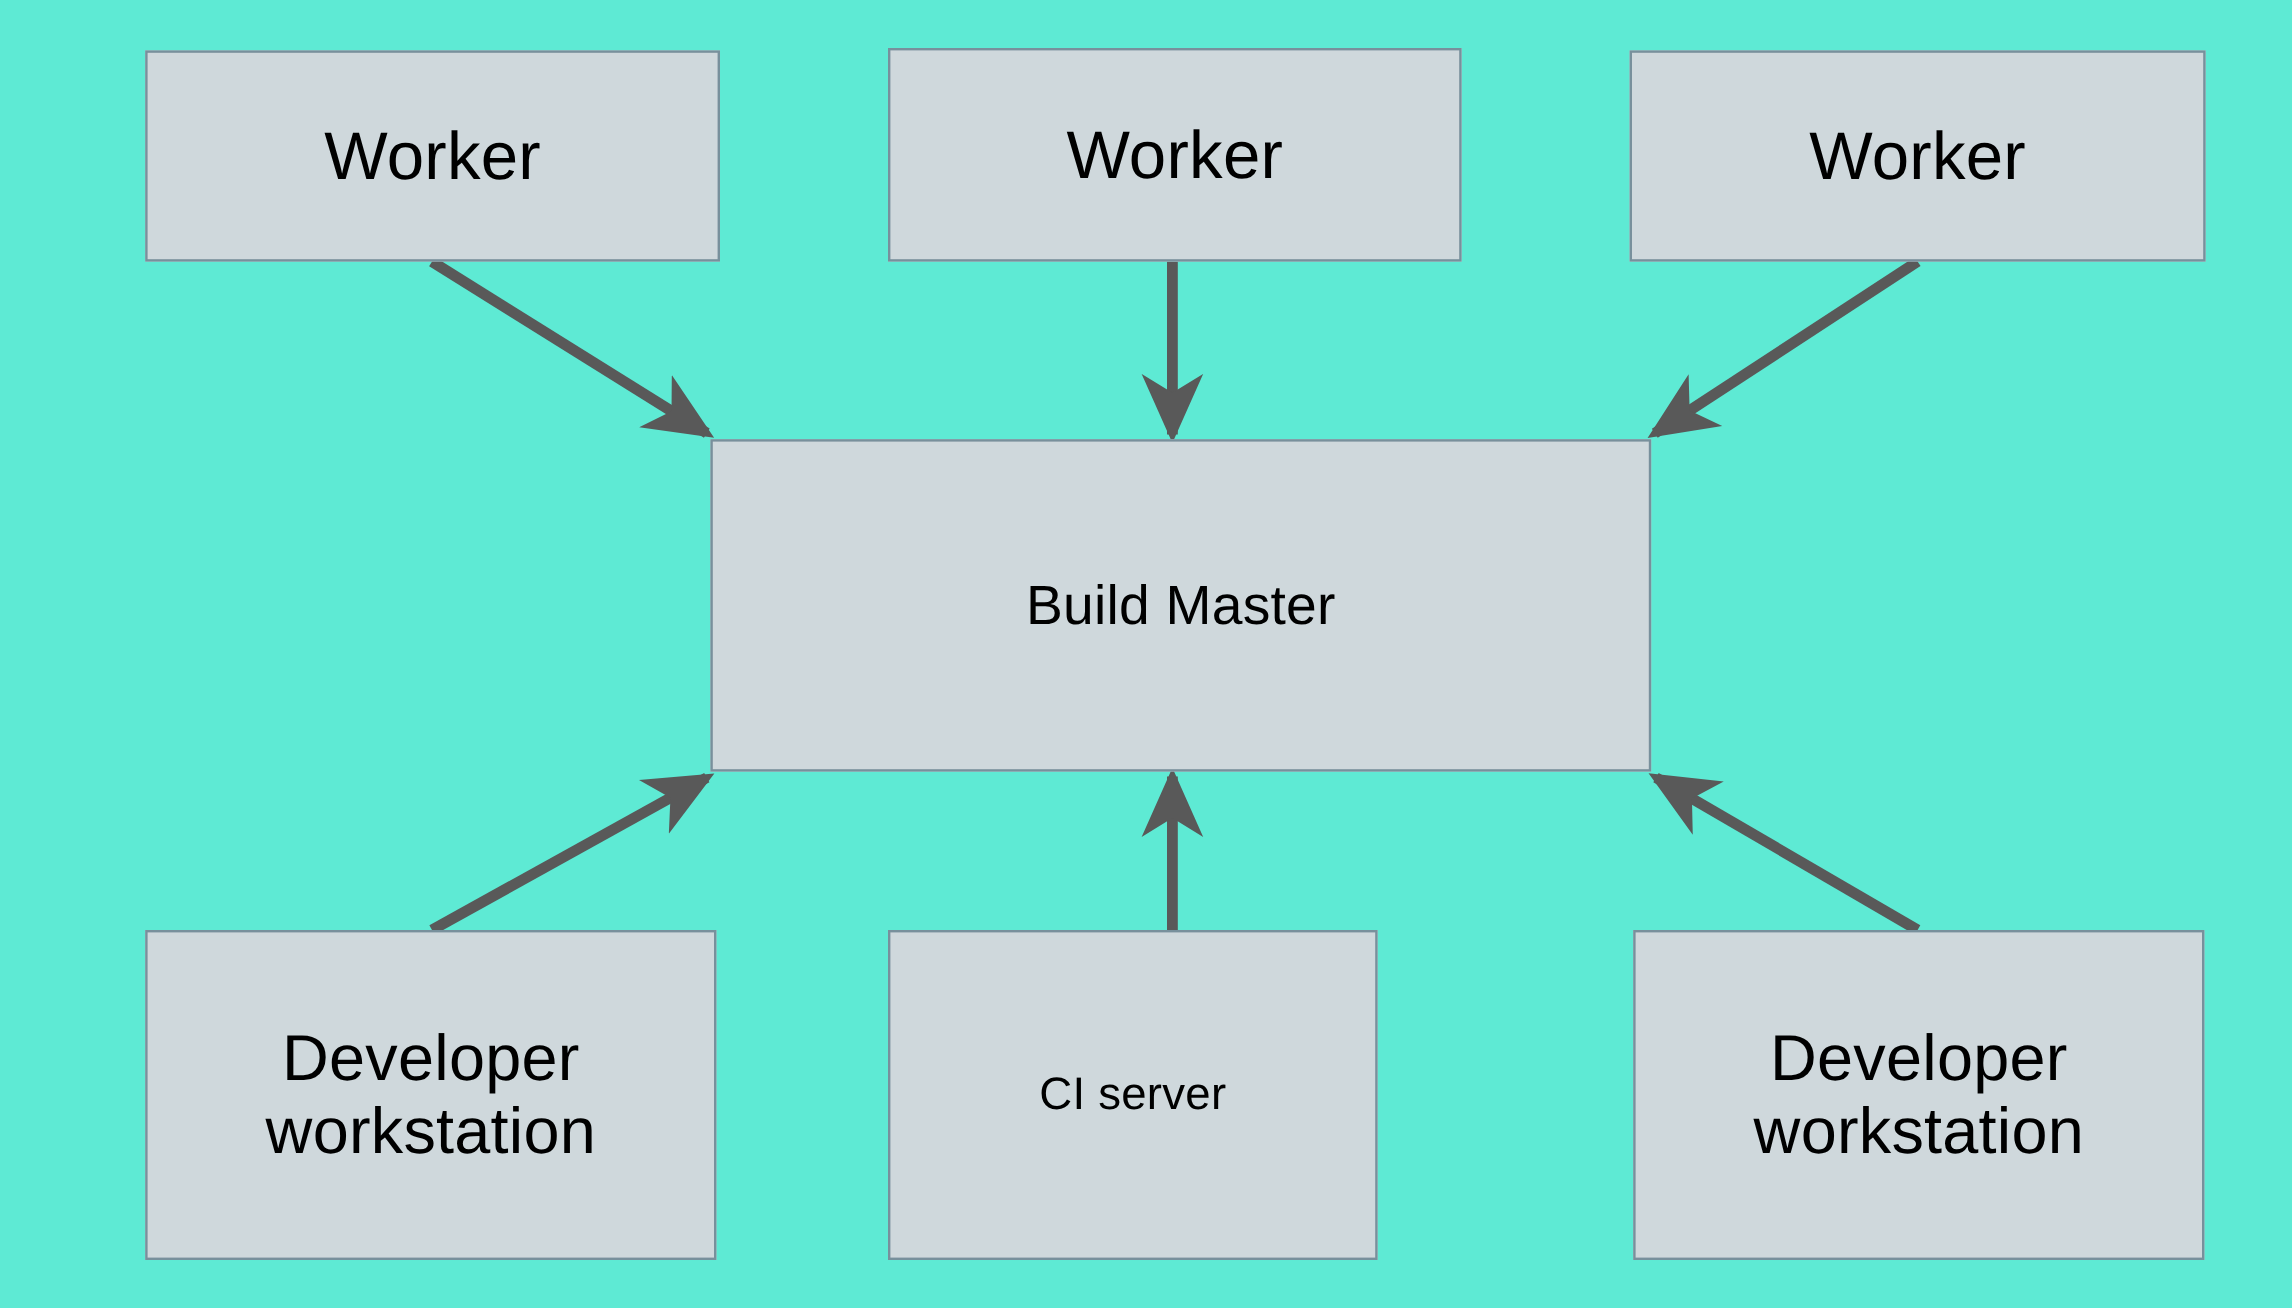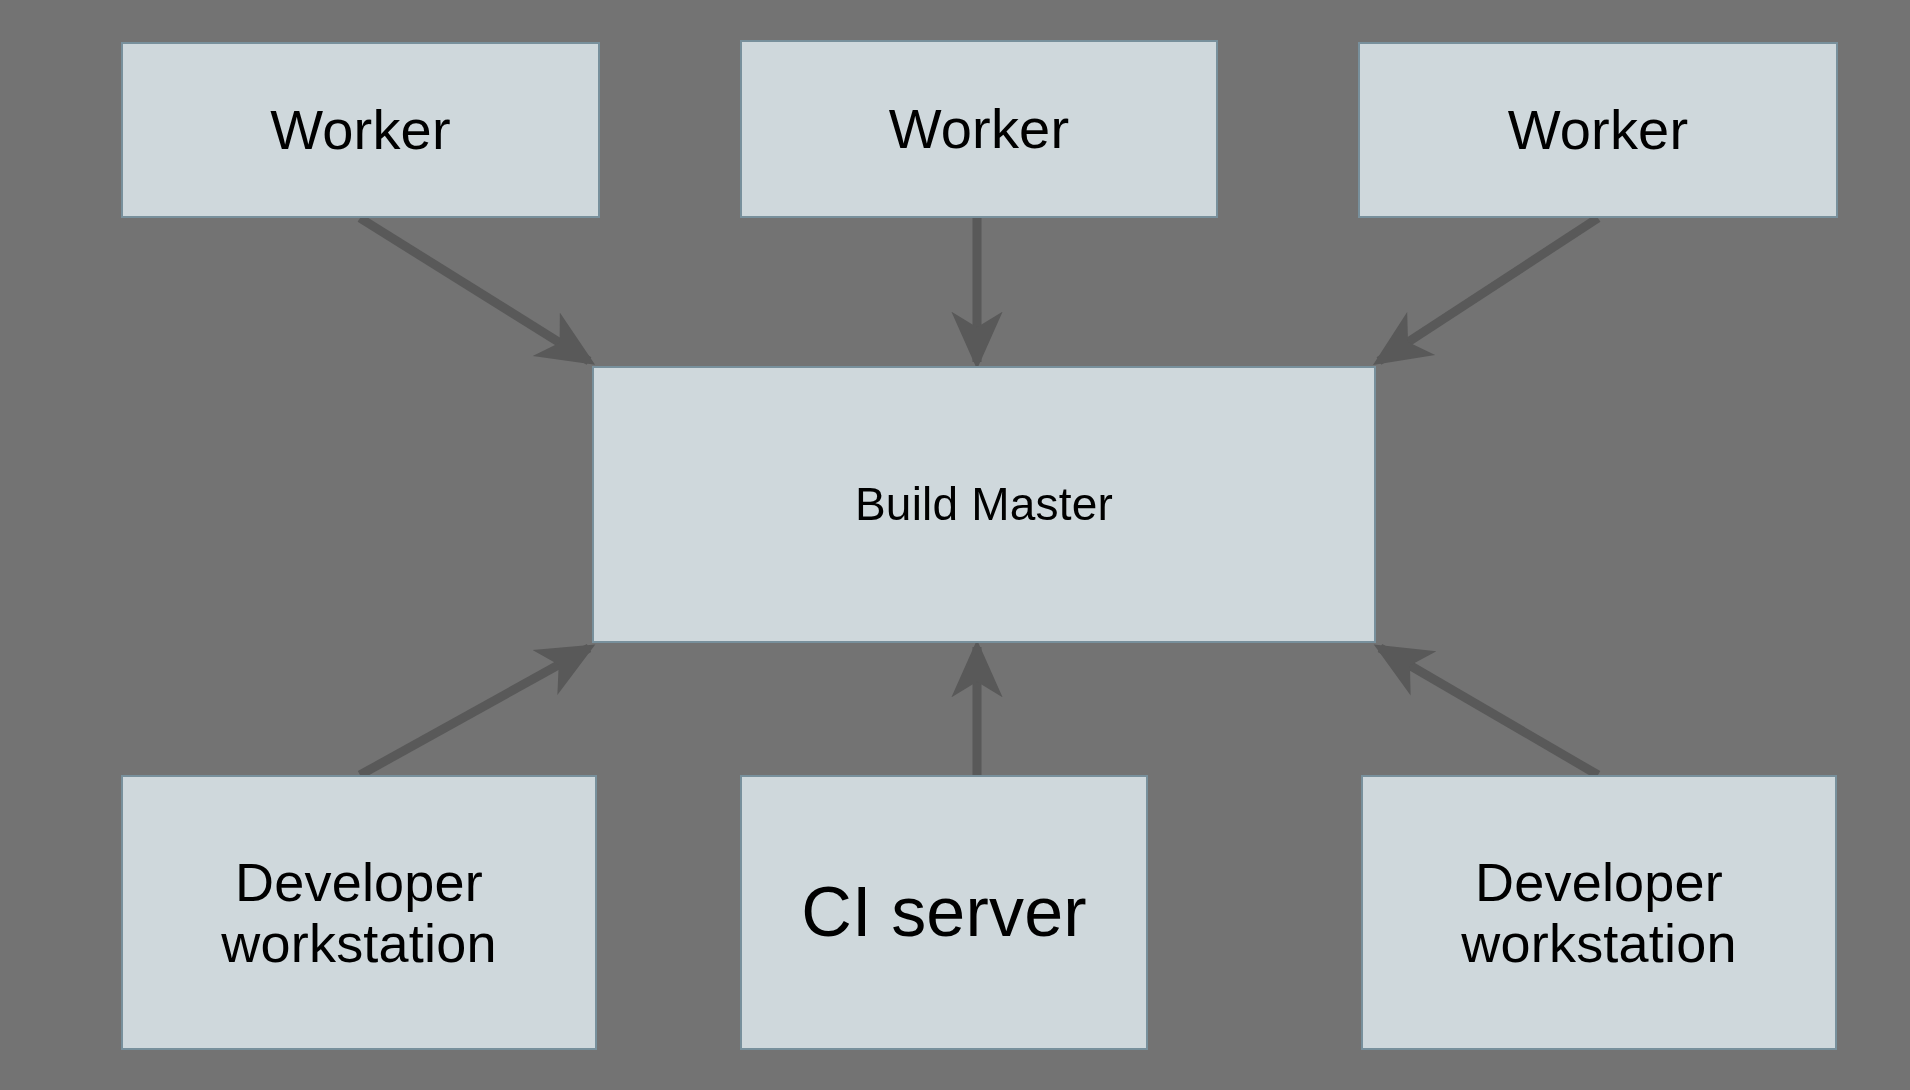--- a/index.html
+++ b/index.html
@@ -10,21 +10,21 @@
   body {
     width: 1910px;
     height: 1090px;
     overflow: hidden;
     font-family: "Liberation Sans", sans-serif;
   }
   #diagram-root {
     position: relative;
     width: 1910px;
     height: 1090px;
-    background: #737373;
+    background: #5eead4;
   }
   #edge-layer {
     position: absolute;
     left: 0;
     top: 0;
     width: 1910px;
     height: 1090px;
     pointer-events: none;
   }
   .node {
@@ -40,21 +40,21 @@
     line-height: 1.12;
     white-space: pre-line;
     font-weight: 400;
     letter-spacing: 0.2px;
   }
   .node-worker-left  { left: 121px; top: 42px;  width: 479px; height: 176px; font-size: 56px; }
   .node-worker-mid   { left: 740px; top: 40px;  width: 478px; height: 178px; font-size: 56px; }
   .node-worker-right { left: 1358px; top: 42px; width: 480px; height: 176px; font-size: 56px; }
   .node-build-master { left: 592px; top: 366px; width: 784px; height: 277px; font-size: 46px; }
   .node-dev-left     { left: 121px; top: 775px; width: 476px; height: 275px; font-size: 54px; }
-  .node-ci           { left: 740px; top: 775px; width: 408px; height: 275px; font-size: 70px; }
+  .node-ci           { left: 740px; top: 775px; width: 408px; height: 275px; font-size: 38px; }
   .node-dev-right    { left: 1361px; top: 775px; width: 476px; height: 275px; font-size: 54px; }
 </style>
 </head>
 <body>
 
 <div id="diagram-root">
 
   <svg id="edge-layer" viewBox="0 0 1910 1090" width="1910" height="1090" xmlns="http://www.w3.org/2000/svg">
     <defs>
       <marker id="arrowhead" markerWidth="7" markerHeight="7" refX="5.6" refY="3.1" orient="auto" markerUnits="strokeWidth">

